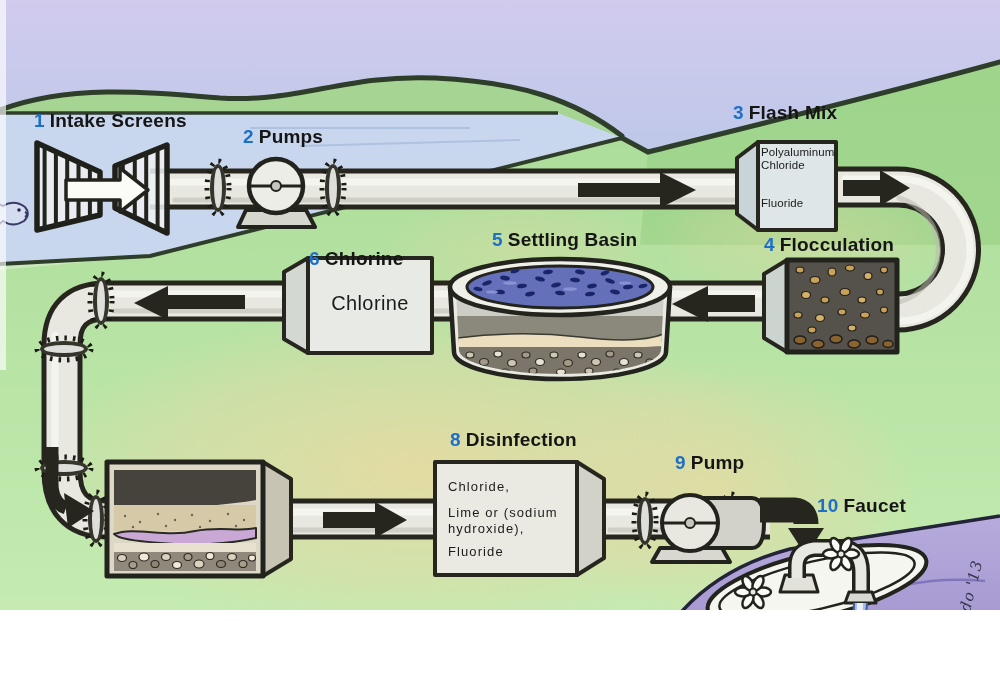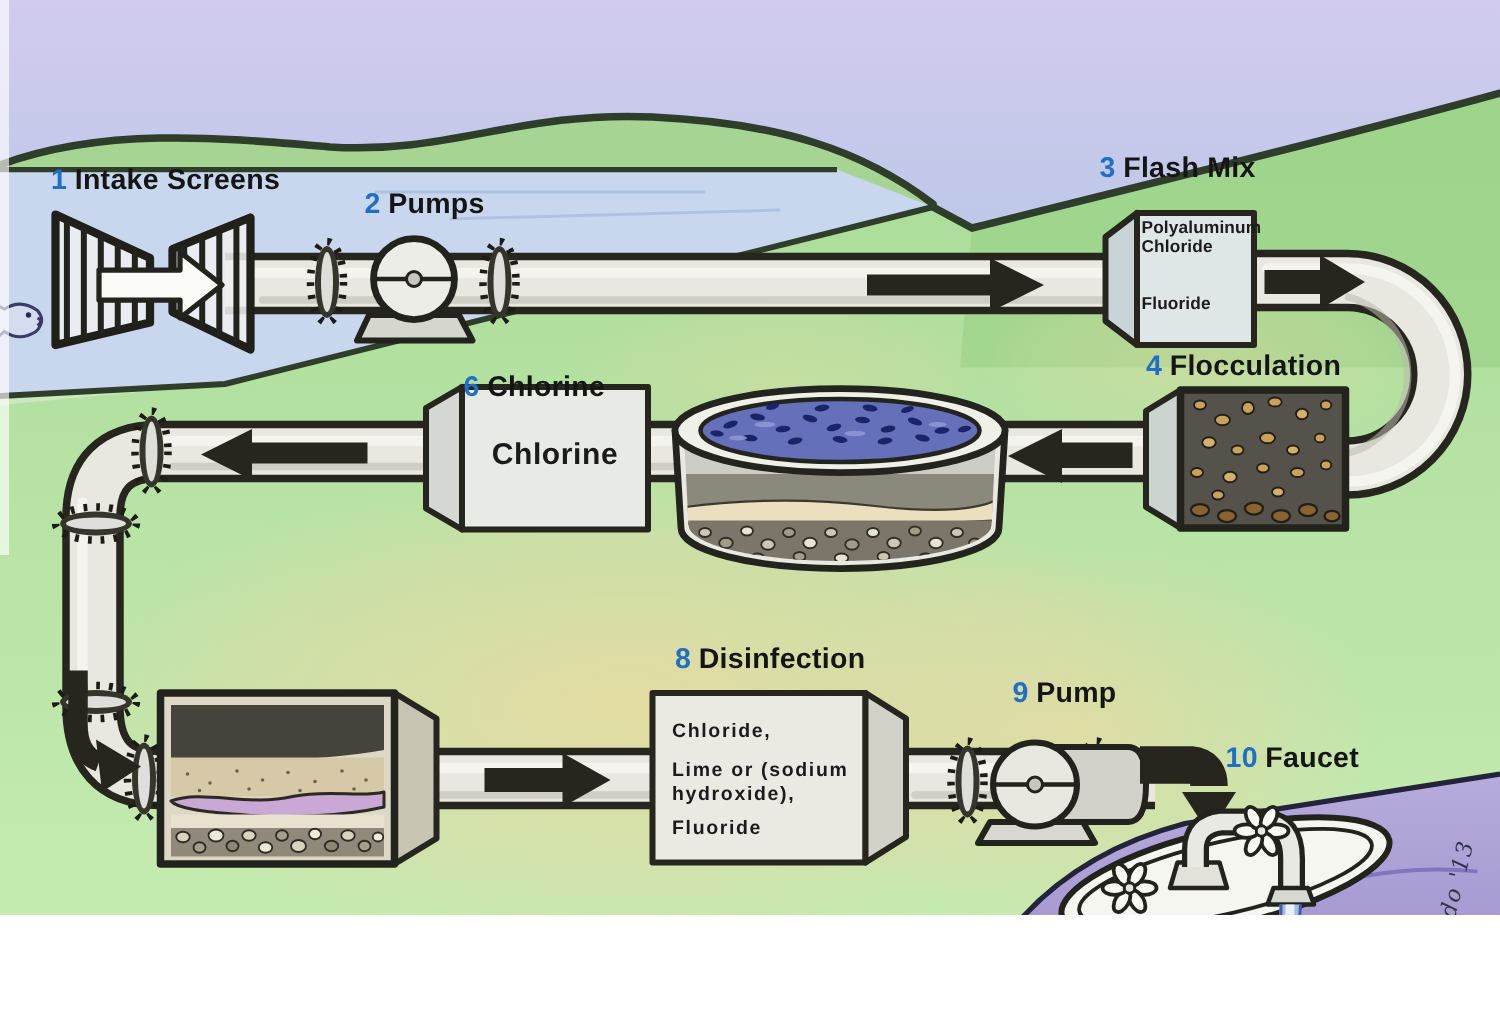--- a/index.html
+++ b/index.html
@@ -2,21 +2,21 @@
 <html><head>
 <meta charset="utf-8">
 <style>
   html,body{margin:0;padding:0;background:#ffffff}
   .stage{position:relative;width:1000px;height:610px;overflow:hidden;
          font-family:"Liberation Sans",sans-serif;background:#c9e8bb}
   .stage svg{position:absolute;left:0;top:0}
   .step-label{position:absolute;font-weight:bold;font-size:19px;color:#151515;
               white-space:nowrap;letter-spacing:.2px}
   .step-label .num{color:#1e6fc5;padding-right:5px}
-  .box-text{position:absolute;color:#1b1b1b;font-weight:bold}
+  .box-text{position:absolute;color:#1b1b1b;font-weight:normal}
   .bt-flash{width:74px;font-size:11.5px;line-height:1.15;letter-spacing:.1px}
   .bt-chlorine{width:124px;text-align:center;font-size:20px;letter-spacing:.4px}
   .bt-disinfect{width:132px;font-size:13px;line-height:1.2;letter-spacing:1.1px}
   .signature{position:absolute;left:948px;top:642px;transform-origin:0 0;
              transform:rotate(-76deg);font-family:"DejaVu Serif",serif;
              font-style:italic;font-size:15px;color:#33334a;letter-spacing:1px;white-space:nowrap}
 </style>
 </head>
 <body>
 
@@ -385,20 +385,23 @@
   </div>
   <div class="step-label" style="left:243px;top:126px">
     <span class="num">2</span><span>Pumps</span>
   </div>
   <div class="step-label" style="left:733px;top:102px">
     <span class="num">3</span><span>Flash Mix</span>
   </div>
   <div class="step-label" style="left:764px;top:234px">
     <span class="num">4</span><span>Flocculation</span>
   </div>
+  <div class="step-label" style="left:492px;top:229px">
+    <span class="num">5</span><span>Settling Basin</span>
+  </div>
   <div class="step-label" style="left:309px;top:248px">
     <span class="num">6</span><span>Chlorine</span>
   </div>
   <div class="step-label" style="left:450px;top:429px">
     <span class="num">8</span><span>Disinfection</span>
   </div>
   <div class="step-label" style="left:675px;top:452px">
     <span class="num">9</span><span>Pump</span>
   </div>
   <div class="step-label" style="left:817px;top:495px">

